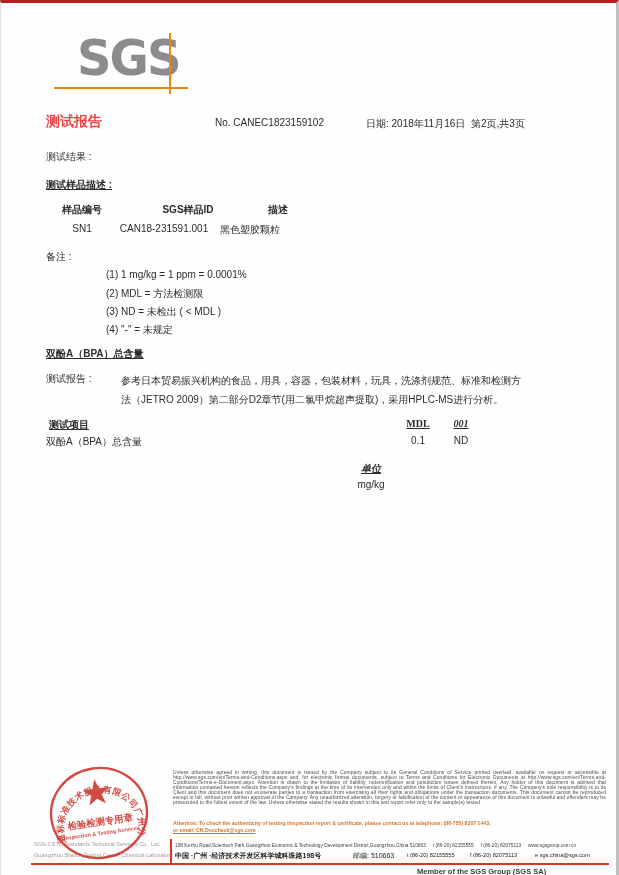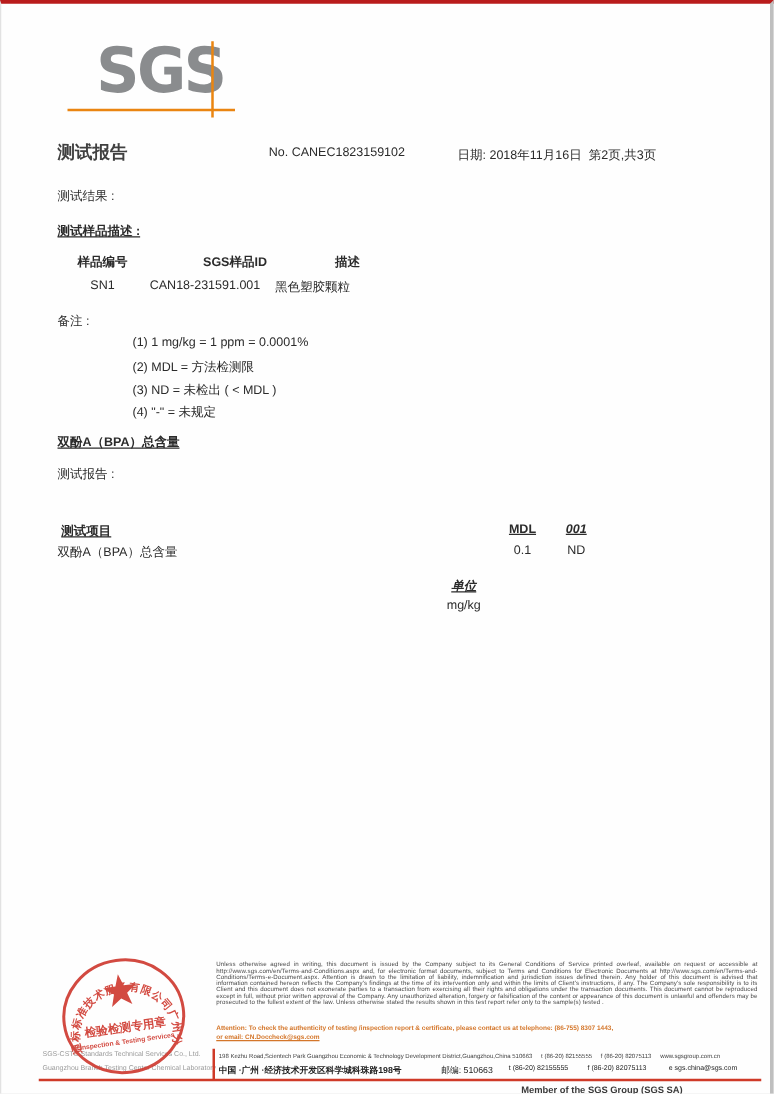--- a/index.html
+++ b/index.html
@@ -10,21 +10,21 @@
     border-top:3px solid #b91c1c;border-right:3px solid #bfbfbf;border-left:1px solid #e2e2e2;
     box-sizing:border-box;
   }
   .abs{position:absolute;}
   
   .sgs-logo{left:76px;top:30px;font-family:"DejaVu Sans",sans-serif;font-weight:bold;
     font-size:48px;letter-spacing:-2px;color:#8a8c8e;line-height:1;transform:scaleY(1.04);}
   .logo-hline{left:53px;top:84px;width:134px;height:2px;background:#ea8511;}
   .logo-vline{left:168px;top:30px;width:2px;height:61px;background:#ea8511;}
   
-  .doc-title{left:45px;top:110px;font-size:14px;font-weight:bold;color:#404040;}
+  .doc-title{left:45px;top:110px;font-size:14px;font-weight:bold;color:#ef4444;}
   .report-no{left:214px;top:114px;font-size:10px;}
   .report-date{left:365px;top:114px;font-size:10px;}
   .page-info{left:470px;top:114px;font-size:10px;}
   .body-label{font-size:10px;color:#2b2b2b;text-align:center;}
   .u{text-decoration:underline;}
   .b{font-weight:bold;}
   .i{font-style:italic;}
   
   .sample-table{left:45px;top:200px;font-size:10px;}
   .sample-table .row{display:flex;}
@@ -35,21 +35,21 @@
   .sample-table .row+.row{margin-top:6px;}
   
   .note-line{left:105px;font-size:10px;}
   
   .method-text{left:120px;top:368px;width:472px;font-size:10px;line-height:19px;}
   
   .rt-name{left:48px;}
   .rt-unit{left:352px;width:36px;text-align:center;margin-top:44px;}
   .rt-mdl{left:402px;width:30px;text-align:center;}
   .rt-001{left:446px;width:28px;text-align:center;}
-  .rt-hdr{top:415px;font-size:10px;}
+  .rt-hdr{top:415px;font-size:10px;font-family:Liberation Serif, serif;}
   .rt-row{top:432px;font-size:10px;}
   
   .legal{left:172px;top:768px;width:433px;font-size:4.9px;line-height:4.95px;
     color:#4a4a4a;text-align:justify;letter-spacing:0.1px;}
   .attention{left:172px;top:817px;width:433px;font-size:5.2px;line-height:7px;
     font-weight:bold;color:#d4762a;}
   .company-lines{left:33px;top:836px;font-size:5.6px;line-height:10.5px;color:#9b9b9b;width:140px;}
   .addr-sep{left:169px;top:836px;width:2px;height:25px;background:#cf3a28;}
   .addr-en{left:174px;top:840px;width:438px;font-size:4.8px;color:#3f3f3f;white-space:nowrap;}
   .addr-en span{margin-right:7px;}
@@ -96,20 +96,24 @@
 
   <div class="abs body-label" style="left:45px;top:247px;">备注 :</div>
   <div class="abs note-line" style="top:266px;">(1) 1 mg/kg = 1 ppm = 0.0001%</div>
   <div class="abs note-line" style="top:284px;">(2) MDL = 方法检测限</div>
   <div class="abs note-line" style="top:302px;">(3) ND = 未检出 ( &lt; MDL )</div>
   <div class="abs note-line" style="top:320px;">(4) "-" = 未规定</div>
 
   <div class="abs body-label b u" style="left:45px;top:344px;">双酚A（BPA）总含量</div>
 
   <div class="abs body-label" style="left:45px;top:369px;">测试报告 :</div>
+  <div class="abs method-text">
+    <div>参考日本贸易振兴机构的食品，用具，容器，包装材料，玩具，洗涤剂规范、标准和检测方</div>
+    <div>法（JETRO 2009）第二部分D2章节(用二氯甲烷超声提取)，采用HPLC-MS进行分析。</div>
+  </div>
 
   <div class="abs rt-hdr rt-name b u">测试项目</div>
   <div class="abs rt-hdr rt-unit b u i">单位</div>
   <div class="abs rt-hdr rt-mdl b u">MDL</div>
   <div class="abs rt-hdr rt-001 b u i">001</div>
   <div class="abs rt-row rt-name" style="left:45px;">双酚A（BPA）总含量</div>
   <div class="abs rt-row rt-unit">mg/kg</div>
   <div class="abs rt-row rt-mdl">0.1</div>
   <div class="abs rt-row rt-001">ND</div>
 

